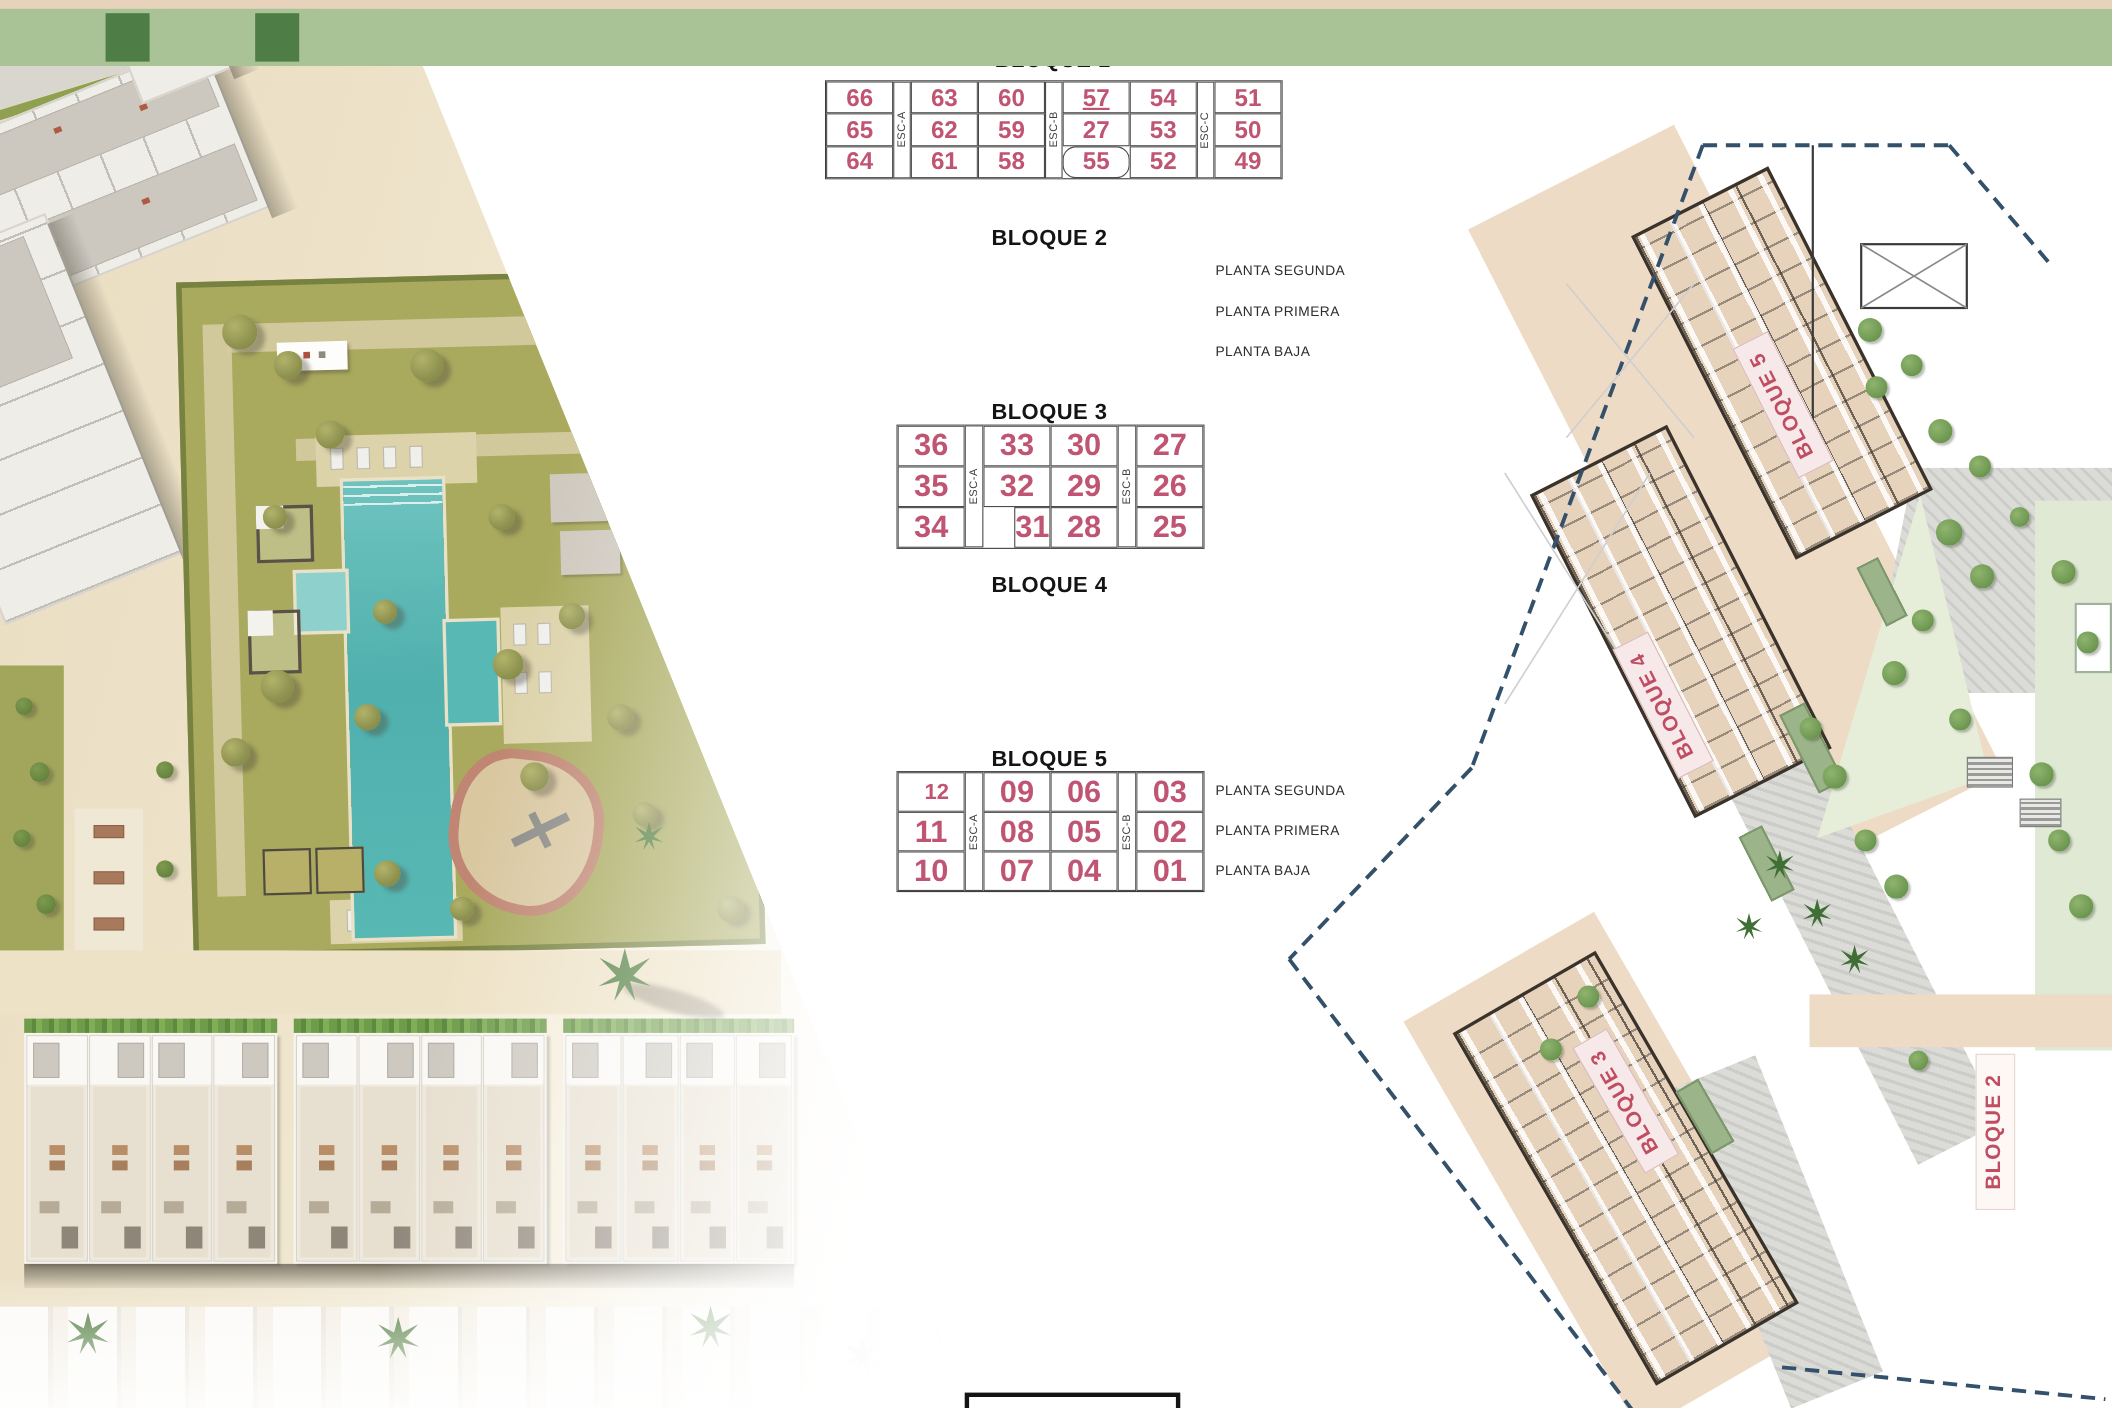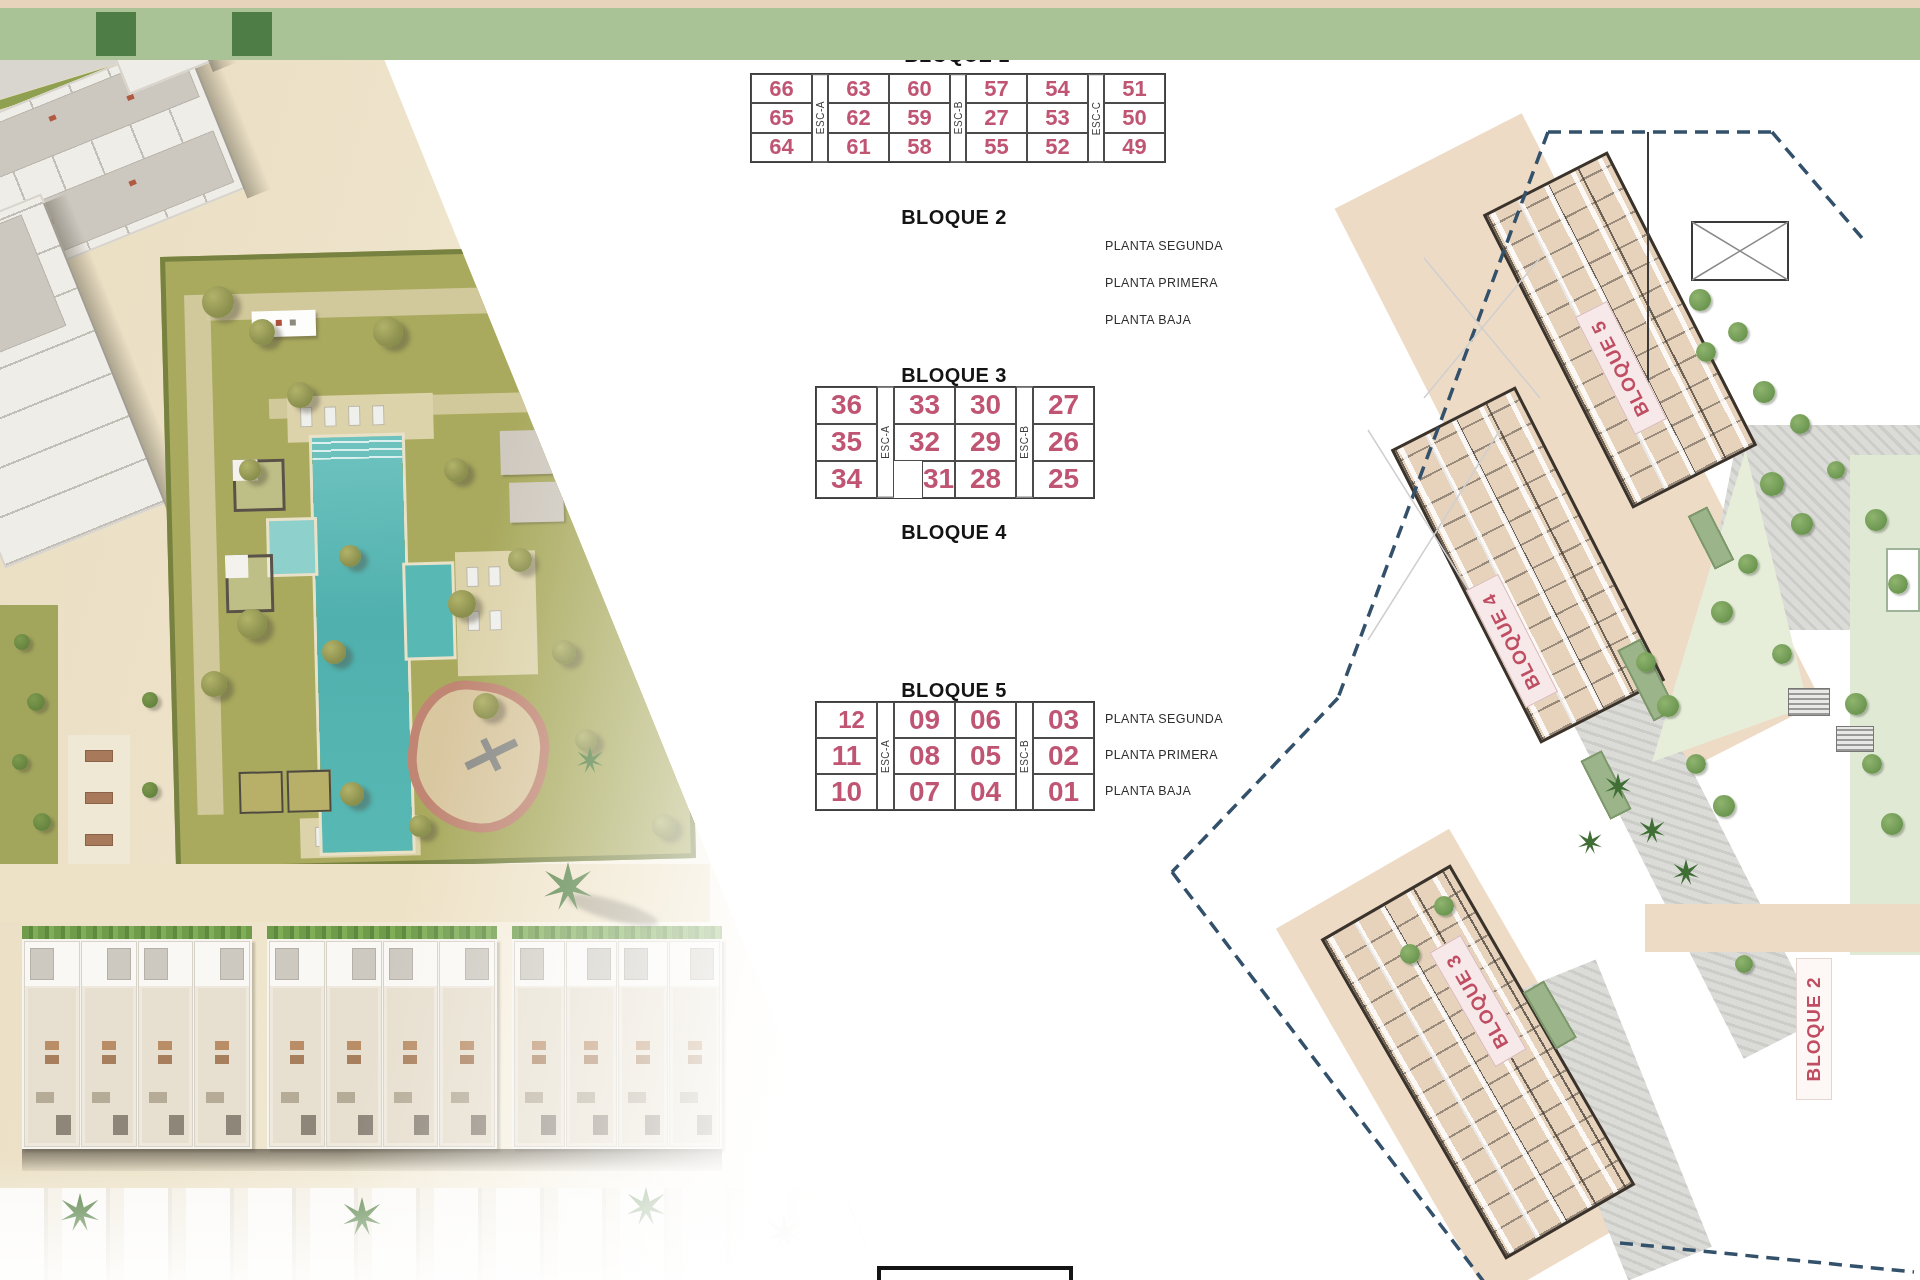--- a/index.html
+++ b/index.html
@@ -393,23 +393,23 @@
       <div class="num-cell" style="font-size: 22px; grid-area: 2 / 1;">65</div>
       <div class="num-cell" style="font-size: 22px; grid-area: 3 / 1;">64</div>
       <div class="esc-cell" style="grid-area: 1 / 2 / 4;">ESC-A</div>
       <div class="num-cell" style="font-size: 22px; grid-area: 1 / 3;">63</div>
       <div class="num-cell" style="font-size: 22px; grid-area: 2 / 3;">62</div>
       <div class="num-cell" style="font-size: 22px; grid-area: 3 / 3;">61</div>
       <div class="num-cell" style="font-size: 22px; grid-area: 1 / 4;">60</div>
       <div class="num-cell" style="font-size: 22px; grid-area: 2 / 4;">59</div>
       <div class="num-cell" style="font-size: 22px; grid-area: 3 / 4;">58</div>
       <div class="esc-cell" style="grid-area: 1 / 5 / 4;">ESC-B</div>
-      <div class="num-cell" style="font-size: 22px; grid-area: 1 / 6;">57</div>
+      <div class="num-cell" style="font-size: 22px; grid-area: 1 / 6; text-decoration: underline;">57</div>
       <div class="num-cell" style="font-size: 22px; grid-area: 2 / 6;">27</div>
-      <div class="num-cell" style="font-size: 22px; grid-area: 3 / 6;">55</div>
+      <div class="num-cell" style="font-size: 22px; grid-area: 3 / 6; border-radius: 12px;">55</div>
       <div class="num-cell" style="font-size: 22px; grid-area: 1 / 7;">54</div>
       <div class="num-cell" style="font-size: 22px; grid-area: 2 / 7;">53</div>
       <div class="num-cell" style="font-size: 22px; grid-area: 3 / 7;">52</div>
       <div class="esc-cell" style="grid-area: 1 / 8 / 4;">ESC-C</div>
       <div class="num-cell" style="font-size: 22px; grid-area: 1 / 9;">51</div>
       <div class="num-cell" style="font-size: 22px; grid-area: 2 / 9;">50</div>
       <div class="num-cell" style="font-size: 22px; grid-area: 3 / 9;">49</div>
     </div>
 
   <div class="t-title" style="left:815px;top:206px;width:278px">BLOQUE 2</div>
@@ -432,21 +432,21 @@
       <div class="esc-cell" style="grid-area: 1 / 5 / 4;">ESC-B</div>
       <div class="num-cell" style="font-size: 28px; grid-area: 1 / 6;">27</div>
       <div class="num-cell" style="font-size: 28px; grid-area: 2 / 6;">26</div>
       <div class="num-cell" style="font-size: 28px; grid-area: 3 / 6;">25</div>
     </div>
 
   <div class="t-title" style="left:815px;top:521px;width:278px">BLOQUE 4</div>
 
   <div class="t-title" style="left:815px;top:679px;width:278px">BLOQUE 5</div>
   <div class="grid" id="grid-b5" style="left: 815px; top: 701px; grid-template-columns: 61px 17px 61px 61px 17px 61px; grid-template-rows: repeat(3, 36px);">
-      <div class="num-cell" style="font-size: 24px; grid-area: 1 / 1; padding-left: 10px;">12</div>
+      <div class="num-cell" style="font-size: 20px; grid-area: 1 / 1; padding-left: 10px;">12</div>
       <div class="num-cell" style="font-size: 28px; grid-area: 2 / 1;">11</div>
       <div class="num-cell" style="font-size: 28px; grid-area: 3 / 1;">10</div>
       <div class="esc-cell" style="grid-area: 1 / 2 / 4;">ESC-A</div>
       <div class="num-cell" style="font-size: 28px; grid-area: 1 / 3;">09</div>
       <div class="num-cell" style="font-size: 28px; grid-area: 2 / 3;">08</div>
       <div class="num-cell" style="font-size: 28px; grid-area: 3 / 3;">07</div>
       <div class="num-cell" style="font-size: 28px; grid-area: 1 / 4;">06</div>
       <div class="num-cell" style="font-size: 28px; grid-area: 2 / 4;">05</div>
       <div class="num-cell" style="font-size: 28px; grid-area: 3 / 4;">04</div>
       <div class="esc-cell" style="grid-area: 1 / 5 / 4;">ESC-B</div>

